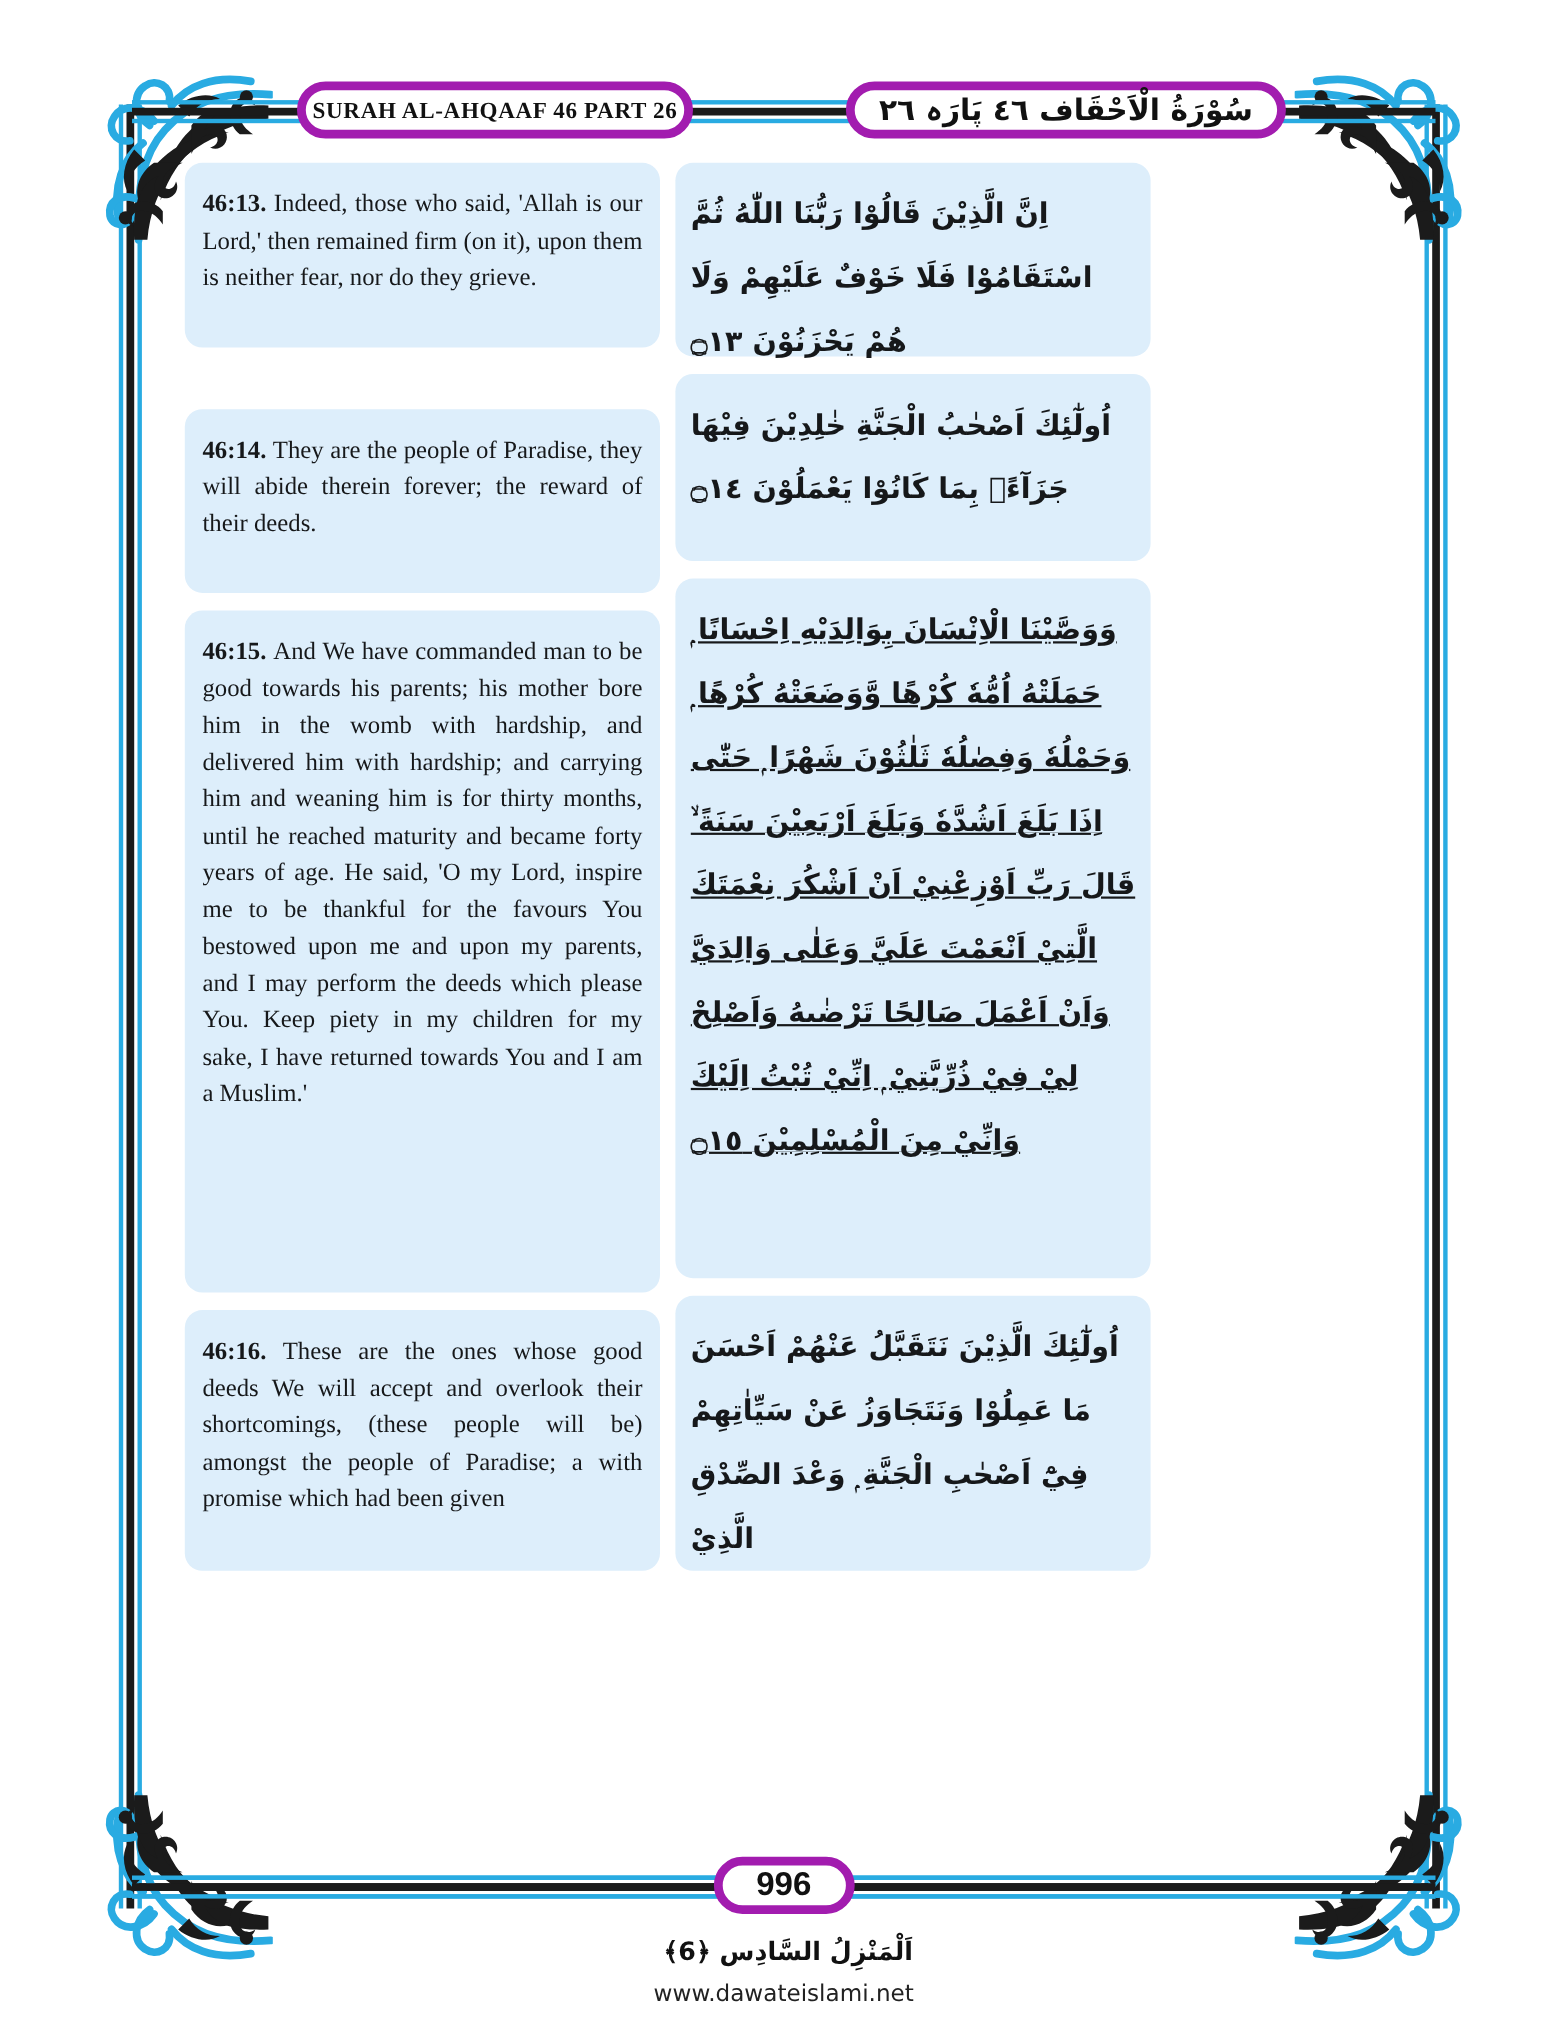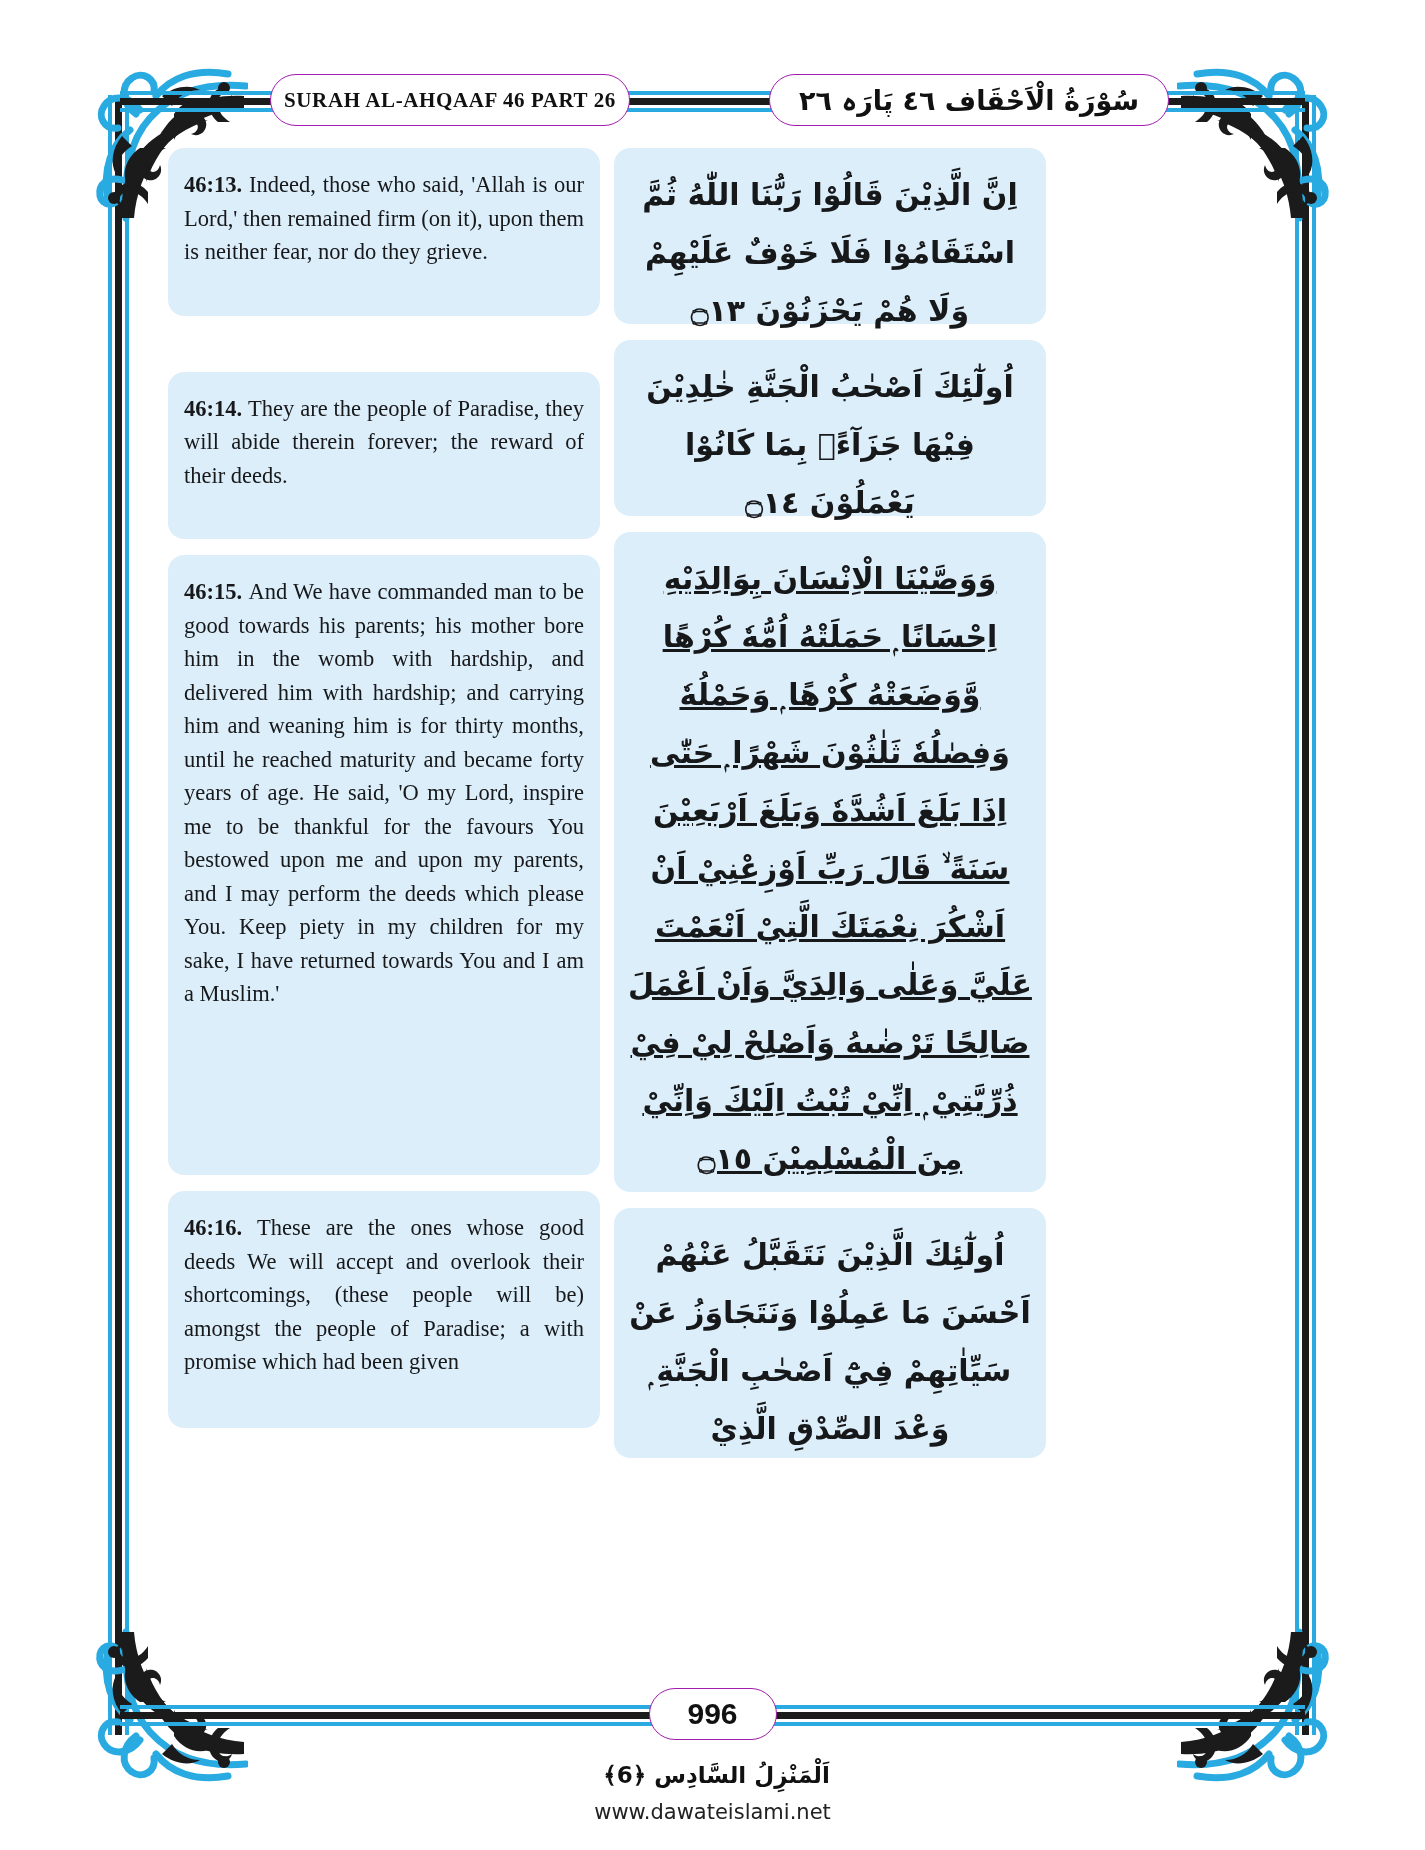--- a/index.html
+++ b/index.html
@@ -30,21 +30,21 @@
   
   .corner{position:absolute;width:170px;height:170px;}
   #corner-tl{left:78px;top:52px;}
   #corner-tr{right:78px;top:52px;transform:scaleX(-1);}
   #corner-bl{left:78px;bottom:52px;transform:scaleY(-1);}
   #corner-br{right:78px;bottom:52px;transform:scale(-1,-1);}
 
   
   #header-band{position:absolute;left:120px;top:74px;width:1185px;height:56px;}
   .cap{
-    position:absolute;top:0;height:52px;border:1px solid #a21caf;
+    position:absolute;top:0;height:52px;border:8px solid #a21caf;
     border-radius:30px;background:#ffffff;box-sizing:border-box;
     display:flex;align-items:center;justify-content:center;
   }
   #cap-left{left:150px;width:360px;}
   #cap-right{right:136px;width:400px;}
   #hdr-title{
     font-family:"Liberation Serif",serif;font-weight:bold;font-size:21px;
     letter-spacing:.6px;color:#111;white-space:nowrap;
   }
   #hdr-arabic{
@@ -87,23 +87,23 @@
   }
   .panel.en{
     padding:20px 16px 28px 16px;
     font-family:"Liberation Serif",serif;
     font-size:22.5px;line-height:33.5px;color:#16181a;
     text-align:justify;text-align-last:left;
     -webkit-hyphens:none;hyphens:none;
   }
   .panel.ar{
     padding:18px 14px 14px 14px;
-    direction:rtl;text-align:center;
+    direction:rtl;text-align:left;
     font-family:"DejaVu Sans",sans-serif;
-    font-size:30px;line-height:58px;color:#16181a;
+    font-size:26px;line-height:58px;color:#16181a;
     font-weight:bold;
   }
   .vnum{font-weight:bold;}
 
   
   .h-13{height:176px;}
   .h-14{height:176px;margin-top:40px;}
   .h-15{height:660px;}
   .h-16{height:250px;}
 

